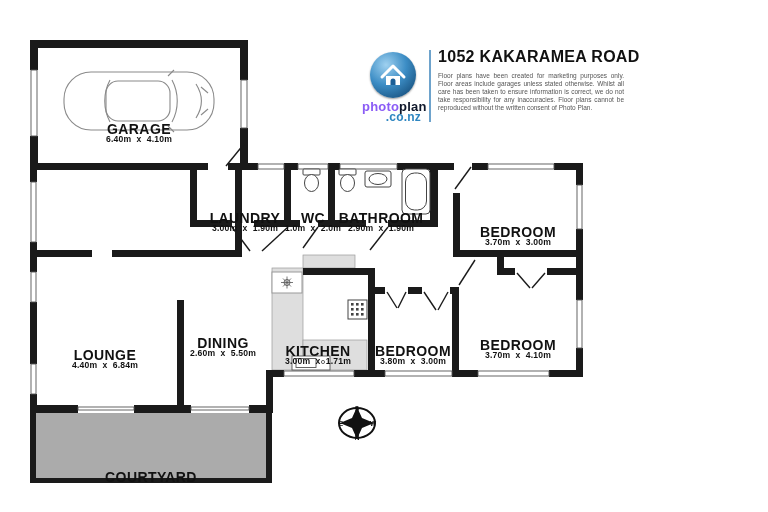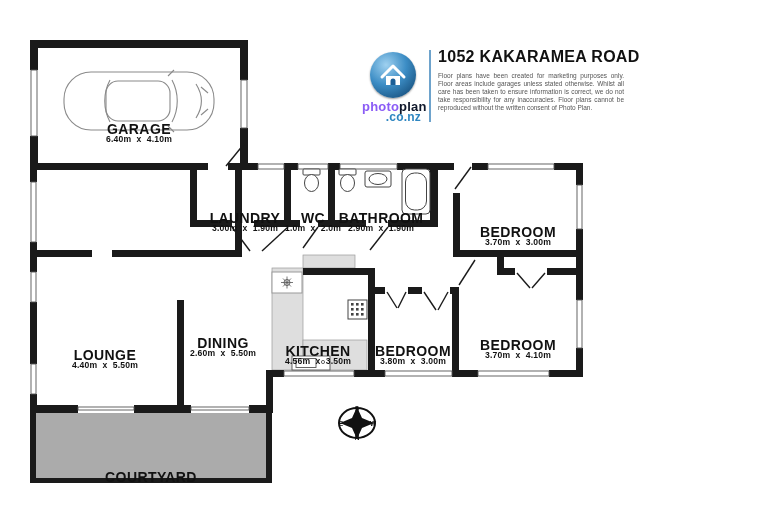--- a/index.html
+++ b/index.html
@@ -218,23 +218,23 @@
       <text id="cmp-left" x="341" y="425.5" text-anchor="middle" font-size="6.5" font-weight="bold" fill="#111">E</text>
       <text id="cmp-right" x="373" y="425.5" text-anchor="middle" font-size="6.5" font-weight="bold" fill="#111">W</text>
     </g>
   </svg>
 
   <div class="room-label" style="left:139px;top:96px;"><span class="rname">GARAGE</span><span class="rdims">6.40m  x  4.10m</span></div>
   <div class="room-label" style="left:245px;top:185px;"><span class="rname">LAUNDRY</span><span class="rdims">3.00m  x  1.90m</span></div>
   <div class="room-label" style="left:313px;top:185px;"><span class="rname">WC</span><span class="rdims">1.0m  x  2.0m</span></div>
   <div class="room-label" style="left:381px;top:185px;"><span class="rname">BATHROOM</span><span class="rdims">2.90m  x  1.90m</span></div>
   <div class="room-label" style="left:518px;top:199px;"><span class="rname">BEDROOM</span><span class="rdims">3.70m  x  3.00m</span></div>
-  <div class="room-label" style="left:105px;top:322px;"><span class="rname">LOUNGE</span><span class="rdims">4.40m  x  5.50m</span></div>
+  <div class="room-label" style="left:105px;top:322px;"><span class="rname">LOUNGE</span><span class="rdims">4.40m  x  6.84m</span></div>
   <div class="room-label" style="left:223px;top:310px;"><span class="rname">DINING</span><span class="rdims">2.60m  x  5.50m</span></div>
-  <div class="room-label" style="left:318px;top:318px;"><span class="rname">KITCHEN</span><span class="rdims">4.56m  x  3.50m</span></div>
+  <div class="room-label" style="left:318px;top:318px;"><span class="rname">KITCHEN</span><span class="rdims">3.00m  x  1.71m</span></div>
   <div class="room-label" style="left:413px;top:318px;"><span class="rname">BEDROOM</span><span class="rdims">3.80m  x  3.00m</span></div>
   <div class="room-label" style="left:518px;top:312px;"><span class="rname">BEDROOM</span><span class="rdims">3.70m  x  4.10m</span></div>
   <div class="room-label" style="left:151px;top:444px;"><span class="rname">COURTYARD</span></div>
 
   <div id="header">
     <div id="logo">
       <div id="logo-ball">
         <svg width="46" height="46" viewBox="0 0 46 46">
           <path d="M12 25 L23 14 L34 25" fill="none" stroke="#ffffff" stroke-width="3" stroke-linecap="round" stroke-linejoin="round"></path>
           <rect x="16" y="24" width="14" height="9" fill="#ffffff"></rect>

